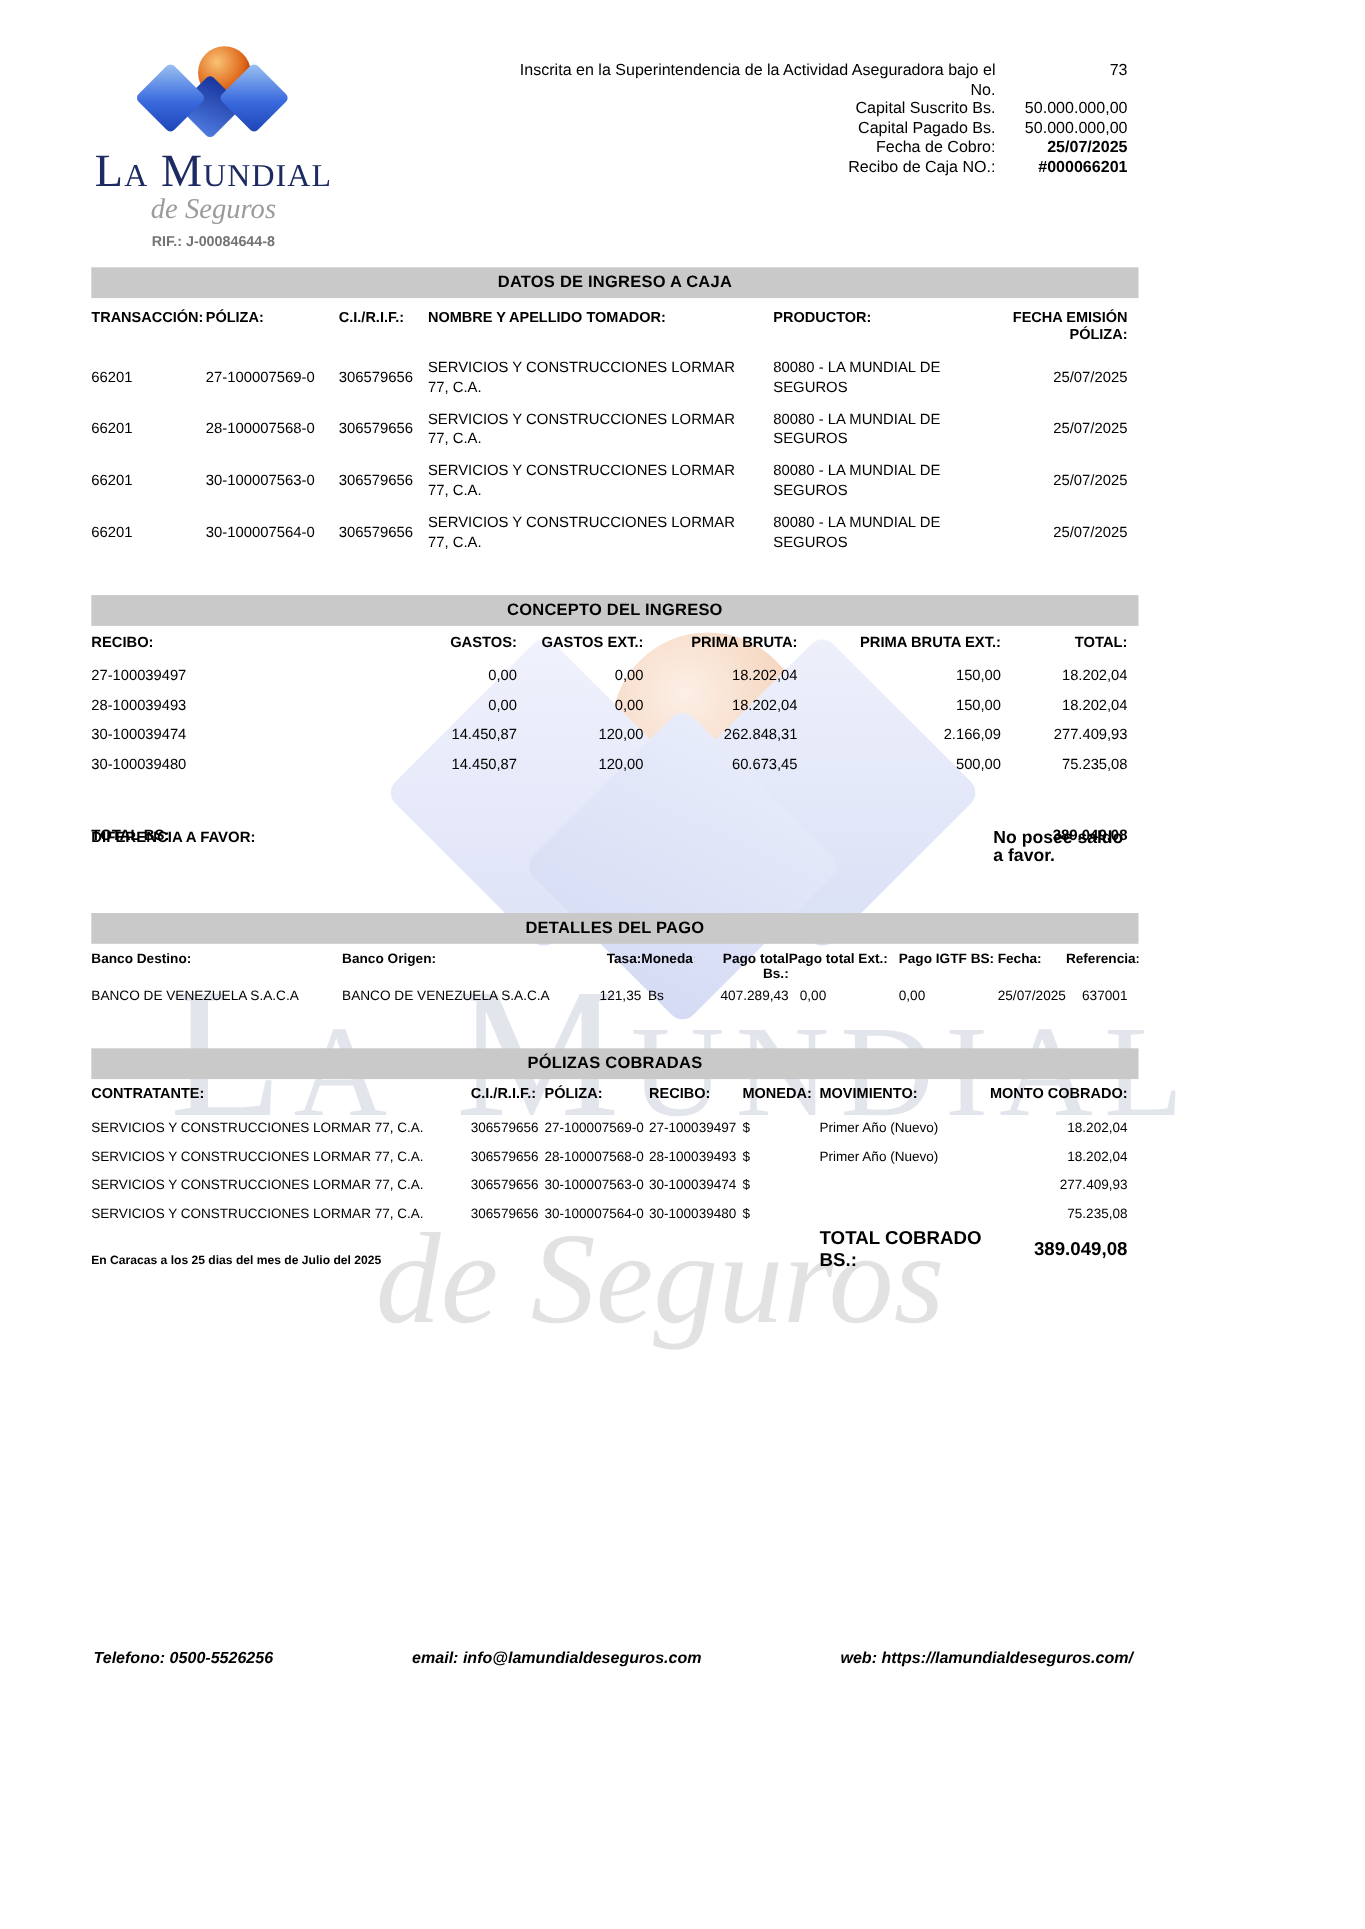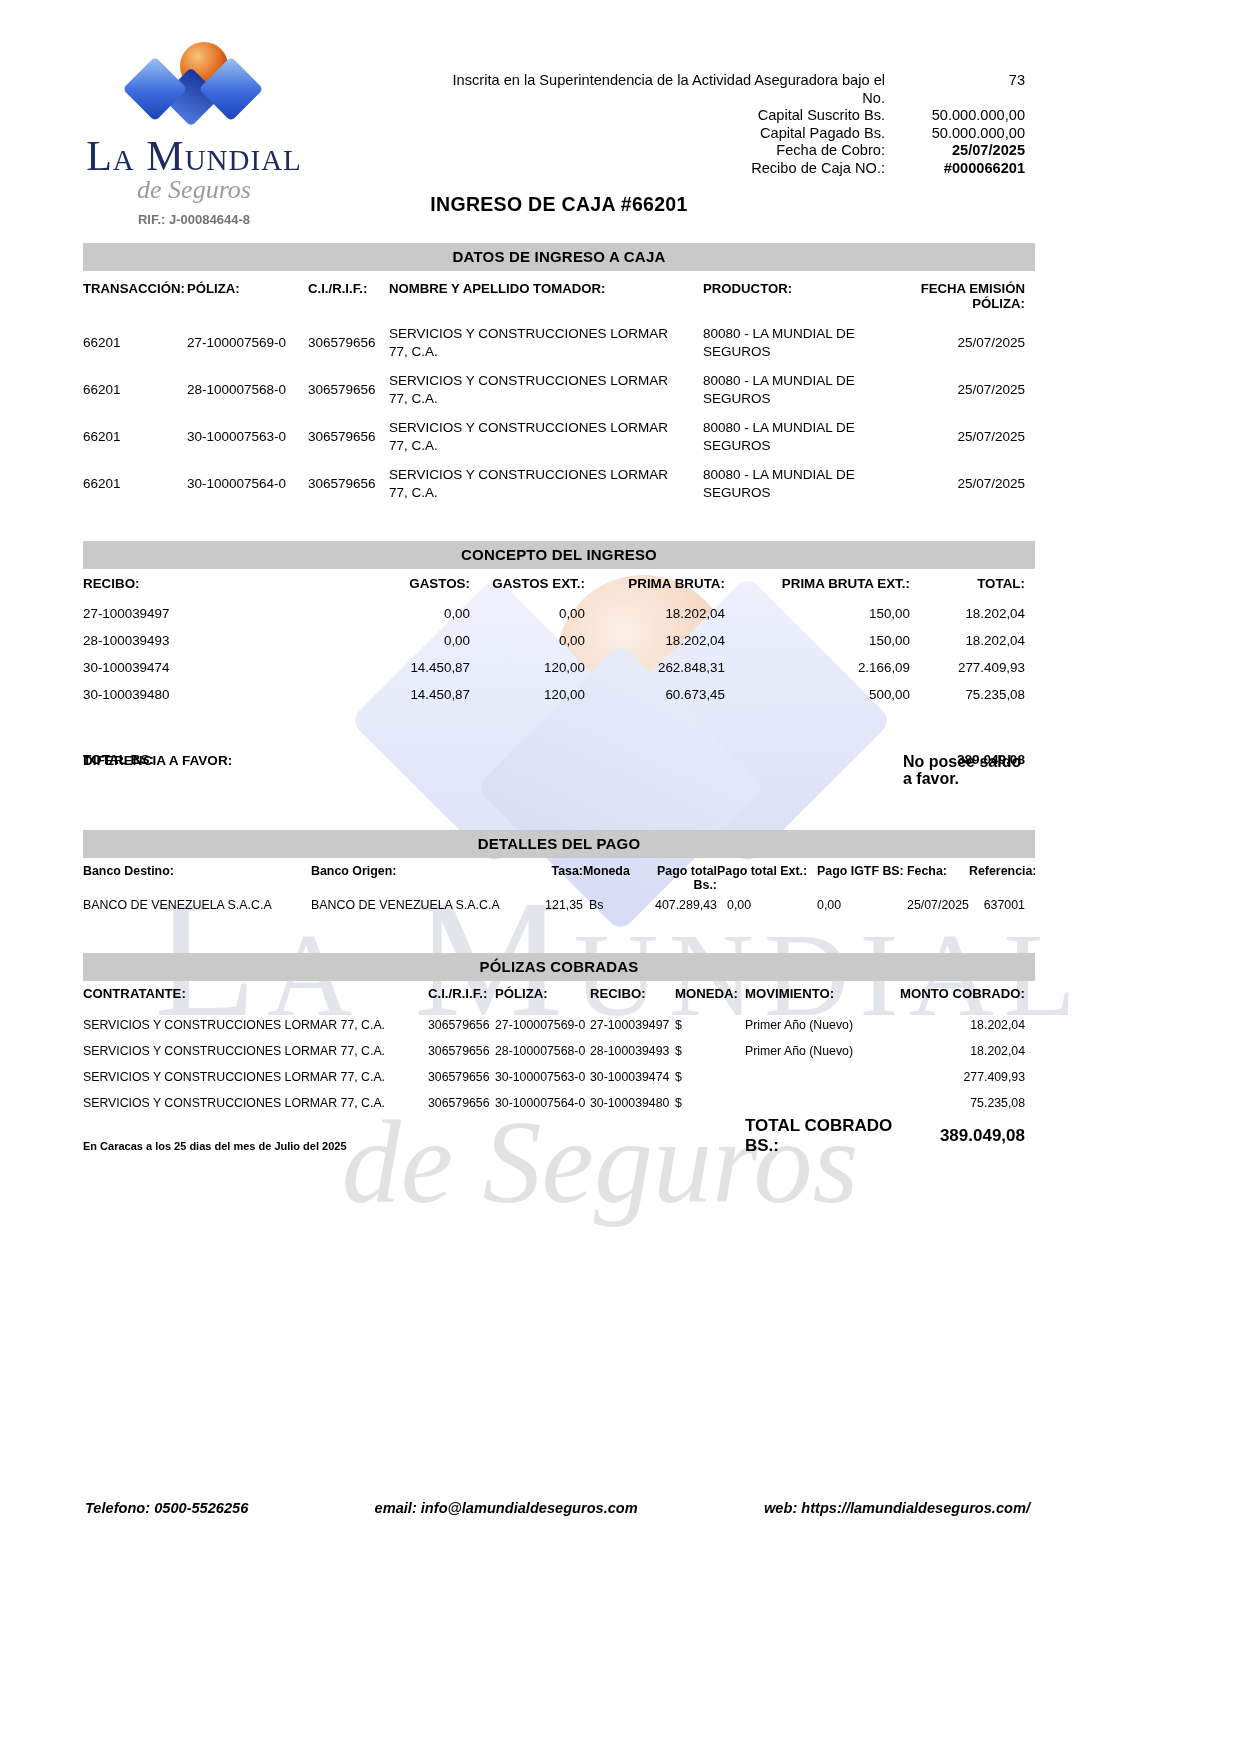--- a/index.html
+++ b/index.html
@@ -37,22 +37,22 @@
   .lm-d1 { left:18px; top:24px; z-index:3; background:linear-gradient(135deg,#9fc5f2,#3a6ade 55%,#1c43b4); }
   .lm-d2 { left:94px; top:24px; z-index:3; background:linear-gradient(135deg,#9fc5f2,#3a6ade 55%,#1c43b4); }
   .lm-d3 { left:56px; top:34px; width:42px; height:42px; z-index:2; background:linear-gradient(160deg,#16339b,#4f7ce0); }
   .brand-name { font-family:"Liberation Serif", serif; font-variant:small-caps;
       font-size:42px; line-height:44px; color:#1e2b63; letter-spacing:1px; margin-top:4px; }
   .brand-sub { font-family:"Liberation Serif", serif; font-style:italic;
       font-size:26px; line-height:28px; color:#9b9b9b; margin-top:-2px; }
   .brand-rif { font-size:13px; font-weight:bold; color:#737373; margin-top:8px; }
 
   
-  .reg-block { position:absolute; top:72px; right:216px; width:575px; z-index:2;
-      display:grid; grid-template-columns:1fr 120px; column-gap:20px;
+  .reg-block { position:absolute; top:56px; right:216px; width:575px; z-index:2;
+      display:grid; grid-template-columns:1fr 120px; column-gap:0;
       font-size:14.6px; line-height:17.6px; }
   .reg-label { text-align:right; }
   .reg-value { text-align:right; }
   .bold { font-weight:bold; }
 
   
   .content { position:absolute; left:83px; top:0; width:952px; height:100%; z-index:1; }
   .abs { position:absolute; left:0; width:100%; }
 
   .doc-title { top:193px; text-align:center; font-size:19.5px; font-weight:bold; letter-spacing:0.3px; }
@@ -145,21 +145,20 @@
     <div class="reg-label">Capital Pagado Bs.</div>
     <div class="reg-value">50.000.000,00</div>
     <div class="reg-label">Fecha de Cobro:</div>
     <div class="reg-value bold">25/07/2025</div>
     <div class="reg-label">Recibo de Caja NO.:</div>
     <div class="reg-value bold">#000066201</div>
   </div>
 
   <div class="content">
 
-    <div class="abs doc-title">INGRESO DE CAJA #66201</div>
 
     <div class="abs section-bar bar1">DATOS DE INGRESO A CAJA</div>
     <table class="abs t1">
       <thead>
         <tr>
           <th class="c1">TRANSACCIÓN:</th>
           <th class="c2">PÓLIZA:</th>
           <th class="c3">C.I./R.I.F.:</th>
           <th class="c4">NOMBRE Y APELLIDO TOMADOR:</th>
           <th class="c5">PRODUCTOR:</th>

